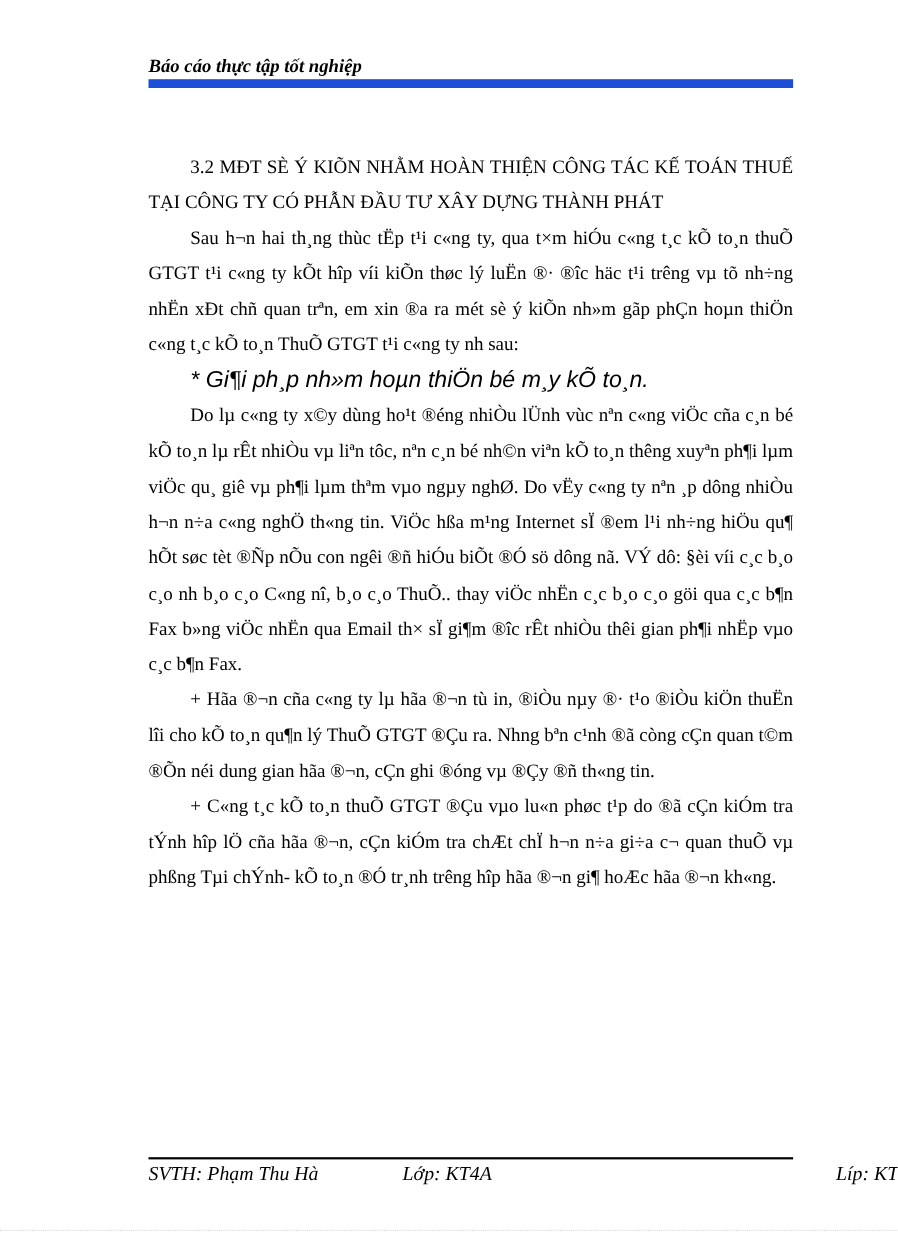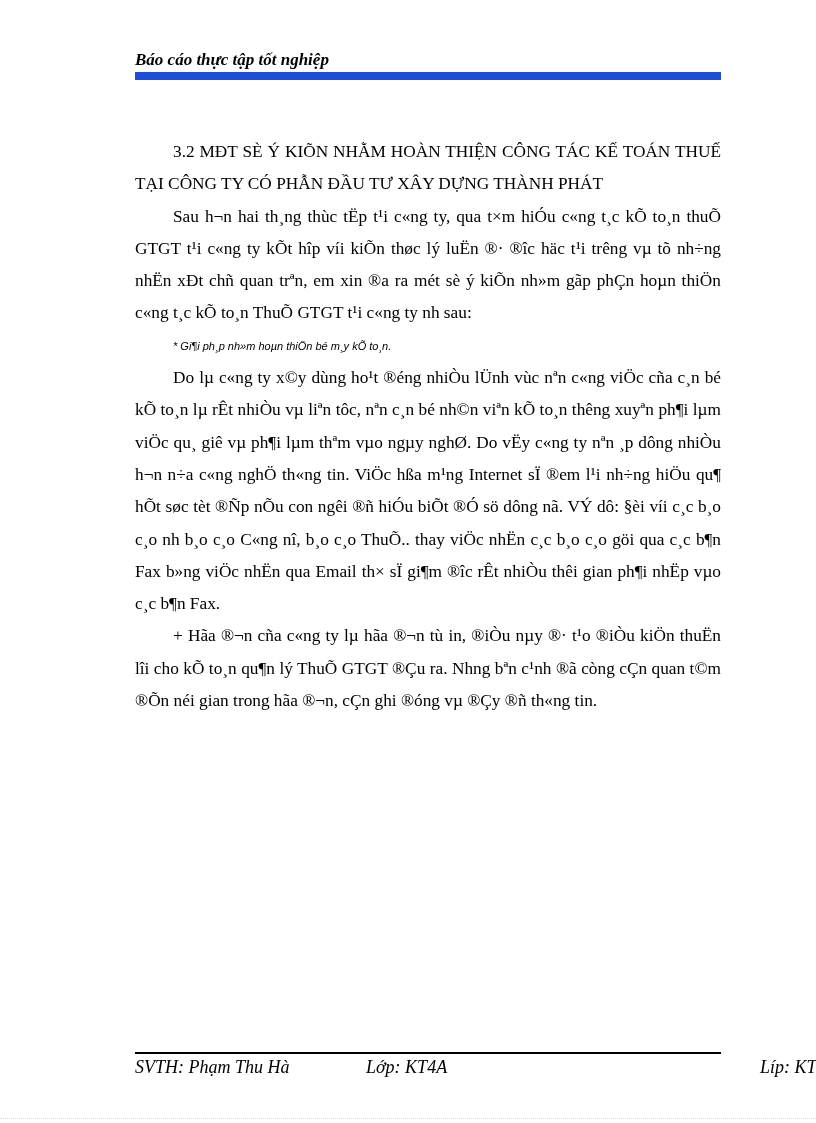--- a/index.html
+++ b/index.html
@@ -39,21 +39,21 @@
       line-height: 32.3px;
       text-align: justify;
     }
     .body-text p {
       margin: 0;
       text-indent: 38px;
     }
     .body-text p.sans-italic {
       font-family: "Liberation Sans", "DejaVu Sans", sans-serif;
       font-style: italic;
-      font-size: 11px;
+      font-size: 21px;
     }
     .body-text p.heading {
       text-align: justify;
       margin-top: 48px;
     }
     .footer-rule {
       position: absolute;
       left: 135px;
       top: 1052px;
       width: 586px;
@@ -100,21 +100,22 @@
 
 <div class="page-header">
   <div class="title">Báo cáo thực tập tốt nghiệp</div>
 </div>
 
 <div class="body-text">
   <p class="heading">3.2 MÐT SÈ Ý KIÕN NHẰM HOÀN THIỆN  CÔNG TÁC KẾ TOÁN THUẾ TẠI CÔNG TY CÓ PHẪN ĐẦU TƯ XÂY DỰNG THÀNH PHÁT</p>
   <p>Sau h¬n hai th¸ng thùc tËp t¹i c«ng ty, qua t×m hiÓu c«ng t¸c kÕ to¸n thuÕ GTGT t¹i c«ng ty kÕt hîp víi kiÕn thøc lý luËn ®· ®îc  häc t¹i tr­êng vµ tõ nh÷ng nhËn xÐt chñ quan tr­ªn, em xin ®­a ra mét sè ý kiÕn nh»m gãp phÇn hoµn thiÖn c«ng t¸c kÕ to¸n ThuÕ GTGT t¹i c«ng ty nh­ sau:</p>
   <p class="sans-italic">* Gi¶i ph¸p nh»m hoµn thiÖn bé m¸y kÕ to¸n.</p>
   <p>Do lµ c«ng ty x©y dùng ho¹t ®éng nhiÒu lÜnh vùc n­ªn c«ng viÖc cña c¸n bé kÕ to¸n lµ rÊt nhiÒu vµ li­ªn tôc, n­ªn c¸n bé nh©n vi­ªn kÕ to¸n th­êng xuy­ªn ph¶i lµm viÖc qu¸ giê vµ ph¶i lµm th­ªm vµo ngµy nghØ. Do vËy c«ng ty n­ªn ¸p dông nhiÒu h¬n n÷a c«ng nghÖ th«ng tin. ViÖc hßa m¹ng Internet sÏ ®em l¹i nh÷ng hiÖu qu¶ hÕt søc tèt ®Ñp nÕu con ng­êi ®ñ hiÓu biÕt ®Ó sö dông nã. VÝ dô: §èi víi c¸c b¸o c¸o nh­ b¸o c¸o C«ng nî, b¸o c¸o ThuÕ.. thay viÖc nhËn c¸c b¸o c¸o göi qua c¸c b¶n Fax b»ng viÖc nhËn qua Email th× sÏ gi¶m ®­îc rÊt nhiÒu thêi gian ph¶i nhËp vµo c¸c b¶n Fax.</p>
-  <p>+ Hãa ®¬n cña c«ng ty lµ hãa ®¬n tù in, ®iÒu nµy ®· t¹o ®iÒu kiÖn thuËn lîi cho kÕ to¸n qu¶n lý ThuÕ GTGT ®Çu ra. Nh­ng  b­ªn c¹nh ®ã còng cÇn quan t©m ®Õn néi gian trong hãa ®¬n, cÇn ghi ®óng vµ ®Çy ®ñ th«ng tin.</p>
+  <p>+ Hãa ®¬n cña c«ng ty lµ hãa ®¬n tù in, ®iÒu nµy ®· t¹o ®iÒu kiÖn thuËn lîi cho kÕ to¸n qu¶n lý ThuÕ GTGT ®Çu ra. Nh­ng  b­ªn c¹nh ®ã còng cÇn quan t©m ®Õn néi dung gian hãa ®¬n, cÇn ghi ®óng vµ ®Çy ®ñ th«ng tin.</p>
+  <p>+ C«ng t¸c kÕ to¸n thuÕ GTGT ®Çu vµo lu«n phøc t¹p do ®ã cÇn kiÓm tra tÝnh hîp lÖ cña hãa ®¬n, cÇn kiÓm tra chÆt chÏ h¬n n÷a gi÷a c¬ quan thuÕ vµ phßng Tµi chÝnh- kÕ to¸n ®Ó tr¸nh tr­êng  hîp hãa ®¬n gi¶ hoÆc hãa ®¬n kh«ng.</p>
 </div>
 
 <div class="footer-rule"></div>
 <div class="footer">
   <span class="student">SVTH:  Phạm Thu Hà</span>
   <span class="class-a">Lớp: KT4A</span>
   <span class="class-b">Líp: KT</span>
 </div>
 <div class="page-bottom-edge"></div>
 

